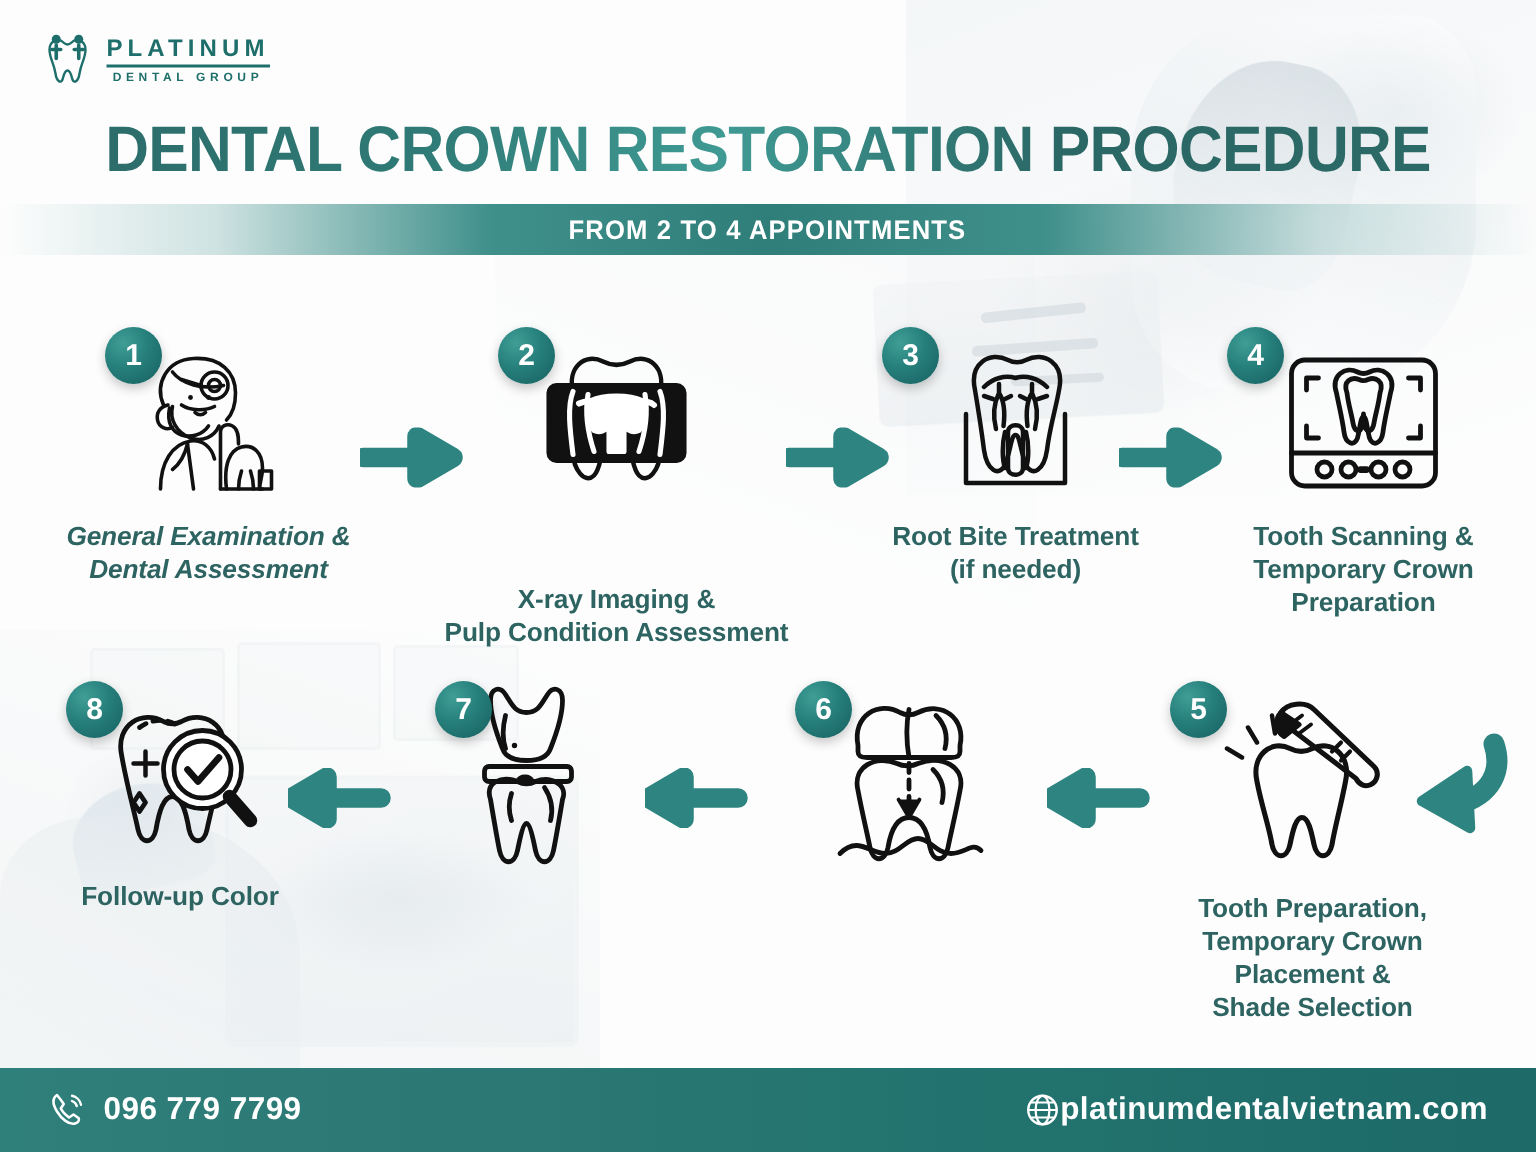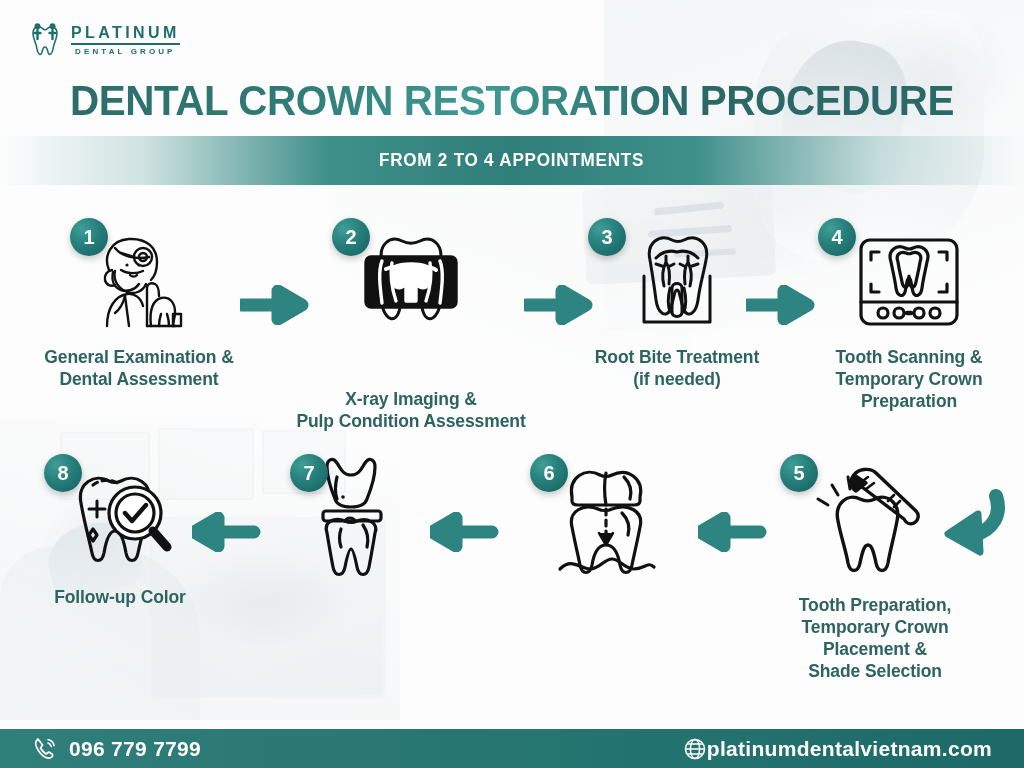--- a/index.html
+++ b/index.html
@@ -90,21 +90,21 @@
   .title{
     position:absolute;left:0;right:0;top:76px;text-align:center;
     font-size:43px;font-weight:700;letter-spacing:-0.5px;
     font-family:"Liberation Sans Narrow","Liberation Sans",sans-serif;
     transform:scaleX(.94);
     background:linear-gradient(100deg,#2c6a68 0%,#2f7a76 26%,#3f9a93 47%,#2a6765 70%,#2c6a68 100%);
     -webkit-background-clip:text;background-clip:text;color:transparent;
     white-space:nowrap;
   }
   .subtitle-bar{
-    position:absolute;left:0;right:0;top:136px;height:49px;
+    position:absolute;left:0;right:0;top:136px;height:34px;
     background:linear-gradient(90deg,
       rgba(160,200,198,0) 0%,
       rgba(120,178,175,.35) 14%,
       #3f8f8a 32%,
       #2f7e79 50%,
       #3f8f8a 68%,
       rgba(120,178,175,.35) 86%,
       rgba(160,200,198,0) 100%);
     display:flex;align-items:center;justify-content:center;
   }
@@ -124,21 +124,21 @@
     font-family:"Liberation Sans Narrow","Liberation Sans",sans-serif;
   }
   .caption{
     text-align:center;color:#2d6361;font-size:17.5px;font-weight:600;
     line-height:1.26;margin-top:4px;letter-spacing:-0.1px;
   }
   .arrow{position:absolute;}
 
   
   .footer{
-    position:absolute;left:0;right:0;bottom:0;height:39px;
+    position:absolute;left:0;right:0;bottom:0;height:56px;
     background:linear-gradient(90deg,#2f7f7a 0%,#2c7874 30%,#237470 60%,#1d6a68 100%);
     display:flex;align-items:center;
   }
   .f-left{position:absolute;left:32px;display:flex;align-items:center;gap:11px;}
   .f-right{position:absolute;right:32px;display:flex;align-items:center;}
   .f-text{
     color:#fff;font-size:21px;font-weight:700;letter-spacing:.3px;
     font-family:"Liberation Sans Narrow","Liberation Sans",sans-serif;
   }
   svg{display:block;}
@@ -208,21 +208,21 @@
           <path d="M40 70 C38 78, 34 84, 30 87"></path>
           <path d="M62 100 L62 62 C62 58, 66 56, 70 58 C74 60, 74 66, 74 70"></path>
           <path d="M62 100 L90 100"></path>
           <path d="M66 100 C64 84, 68 74, 76 72 C84 70, 90 76, 90 86 C90 92, 88 96, 88 100"></path>
           <path d="M76 88 C74 94, 74 98, 74 100"></path>
           <path d="M82 88 C84 94, 84 98, 84 100"></path>
           <rect x="88" y="88" width="8" height="12"></rect>
         </g>
       </svg>
     </div>
-    <div class="caption" style="white-space:pre-line;">General Examination &amp;
+    <div class="caption" style="white-space:pre-line;font-style:italic;">General Examination &amp;
 Dental Assessment</div>
   </div>
 
   <svg class="arrow" style="left:240px;top:285px;" width="70" height="40" viewBox="0 0 70 40">
     <path d="M2 20 H40 M38 6 L62 20 L38 34 Z" stroke="#2d8480" stroke-width="13" fill="#2d8480" stroke-linejoin="round" stroke-linecap="round"></path>
   </svg>
 
   <div class="step" style="position:absolute;left:272px;top:222px;width:278px;">
     <div class="icon-wrap" style="width:100%;">
       <div class="badge" style="left:60px;top:-4px;">2</div>

